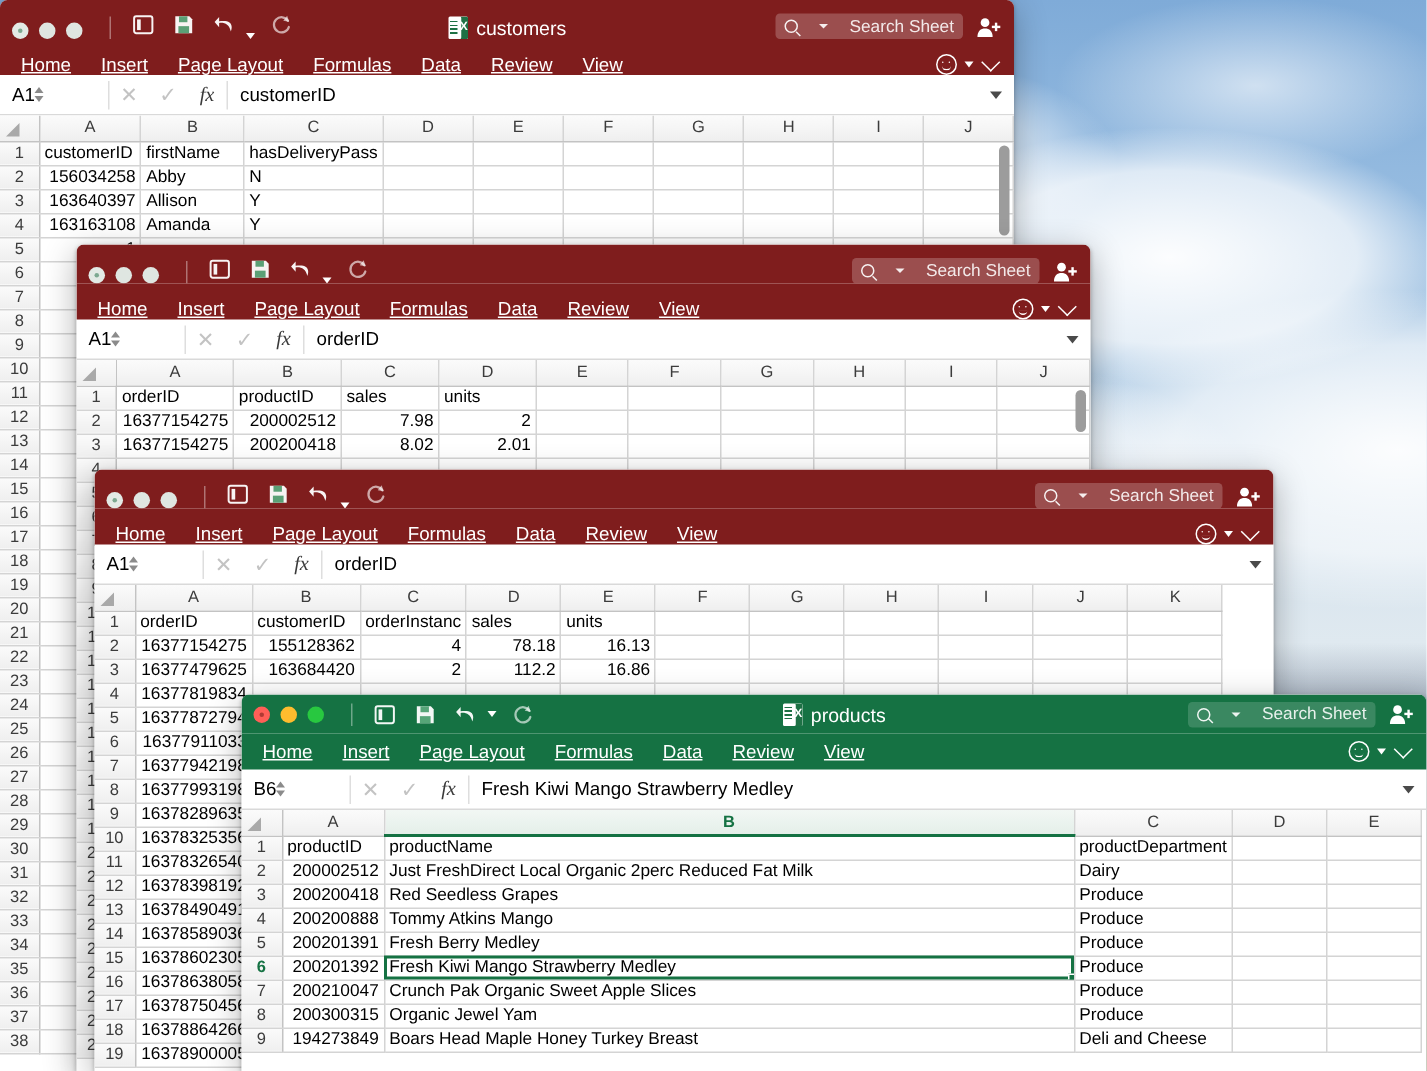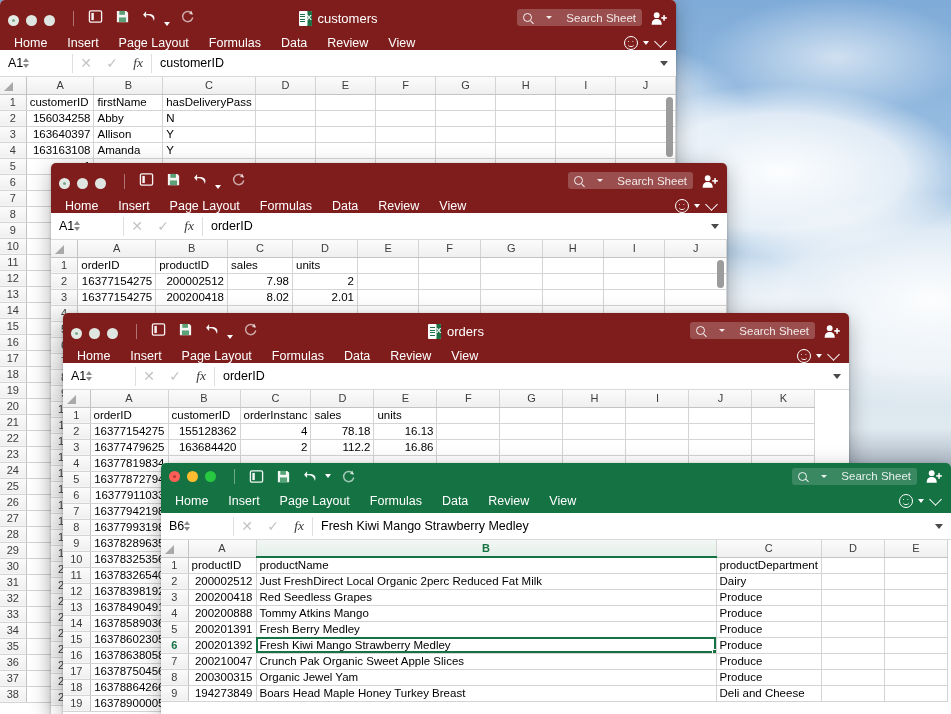--- a/index.html
+++ b/index.html
@@ -133,21 +133,21 @@
     width: 0; height: 0; flex: none;
     border-left: 3px solid transparent; border-right: 3px solid transparent;
     border-top: 3.5px solid rgba(255,255,255,0.9);
   }
   .searchbox .sph { color: rgba(255,255,255,0.88); white-space: nowrap; }
 
   .adduser { margin-left: 9px; color: #fff; display: flex; align-items: center; }
 
   .ribbon-items { display: flex; align-items: center; gap: 0; padding-left: 4px; }
   .ribbon-items .ri {
-    color: #fff; font-size: 12.5px; padding: 0 10px; white-space: nowrap;
+    color: #fff; font-size: 12.5px; padding: 0 10px; white-space: nowrap; text-decoration: underline;
   }
   .ribbon-right { margin-left: auto; display: flex; align-items: center; gap: 4px; padding-right: 8px; }
   .smiley {
     width: 14px; height: 14px; border-radius: 50%;
     border: 1.4px solid #fff; position: relative;
   }
   .smiley::before {
     content: ""; position: absolute; left: 2.6px; top: 3.6px;
     width: 1.6px; height: 1.6px; border-radius: 50%; background: #fff;
     box-shadow: 4.4px 0 0 0 #fff;
@@ -1347,24 +1347,20 @@
             <path d="M4.6 5.4 L4.6 2.2 L1.2 6.0 L4.6 9.8 L4.6 6.6 C9 6.2 12 7.6 13.4 13 C15.6 6.6 11.8 4.4 4.6 5.4 Z" fill="#fff"></path>
           </svg>
         </div>
         <div class="tb-caret"></div>
         <div class="tb-ic" style="margin-left:8px">
           <svg width="15" height="15" viewBox="0 0 16 16">
             <path d="M12.8 5.2 A5.4 5.4 0 1 0 13.4 9.6" fill="none" stroke="rgba(255,255,255,0.65)" stroke-width="1.6" stroke-linecap="round"></path>
             <path d="M12.2 1.6 L13.6 5.8 L9.4 5.2 Z" fill="rgba(255,255,255,0.65)"></path>
           </svg>
         </div>
-        <div class="wtitle">
-          <span class="xlicon"></span>
-          <span>orders</span>
-        </div>
         <div class="searchbox">
           <span class="mag"></span>
           <span class="scaret"></span>
           <span class="sph">Search Sheet</span>
         </div>
         <div class="adduser">
           <svg width="17" height="15" viewBox="0 0 18 16">
             <circle cx="6" cy="4.4" r="3.1" fill="#fff"></circle>
             <path d="M0.6 14.6 C0.6 10.4 3 8.6 6 8.6 C9 8.6 11.4 10.4 11.4 14.6 Z" fill="#fff"></path>
             <rect x="13" y="4.4" width="1.7" height="6" fill="#fff"></rect>
@@ -1719,20 +1715,24 @@
             <path d="M4.6 5.4 L4.6 2.2 L1.2 6.0 L4.6 9.8 L4.6 6.6 C9 6.2 12 7.6 13.4 13 C15.6 6.6 11.8 4.4 4.6 5.4 Z" fill="#fff"></path>
           </svg>
         </div>
         <div class="tb-caret"></div>
         <div class="tb-ic" style="margin-left:8px">
           <svg width="15" height="15" viewBox="0 0 16 16">
             <path d="M12.8 5.2 A5.4 5.4 0 1 0 13.4 9.6" fill="none" stroke="rgba(255,255,255,0.65)" stroke-width="1.6" stroke-linecap="round"></path>
             <path d="M12.2 1.6 L13.6 5.8 L9.4 5.2 Z" fill="rgba(255,255,255,0.65)"></path>
           </svg>
         </div>
+        <div class="wtitle">
+          <span class="xlicon"></span>
+          <span>products</span>
+        </div>
         <div class="searchbox">
           <span class="mag"></span>
           <span class="scaret"></span>
           <span class="sph">Search Sheet</span>
         </div>
         <div class="adduser">
           <svg width="17" height="15" viewBox="0 0 18 16">
             <circle cx="6" cy="4.4" r="3.1" fill="#fff"></circle>
             <path d="M0.6 14.6 C0.6 10.4 3 8.6 6 8.6 C9 8.6 11.4 10.4 11.4 14.6 Z" fill="#fff"></path>
             <rect x="13" y="4.4" width="1.7" height="6" fill="#fff"></rect>

